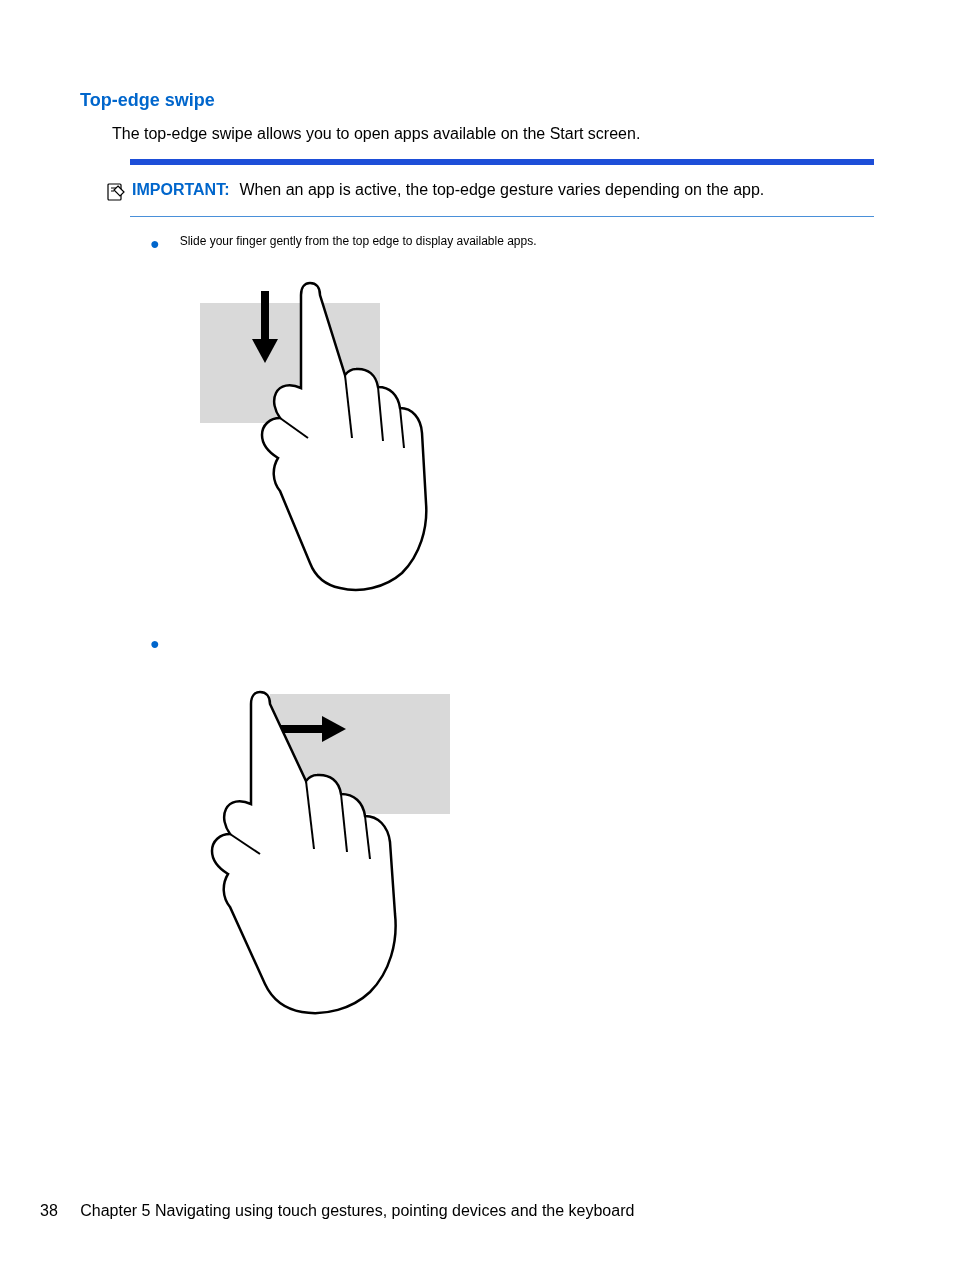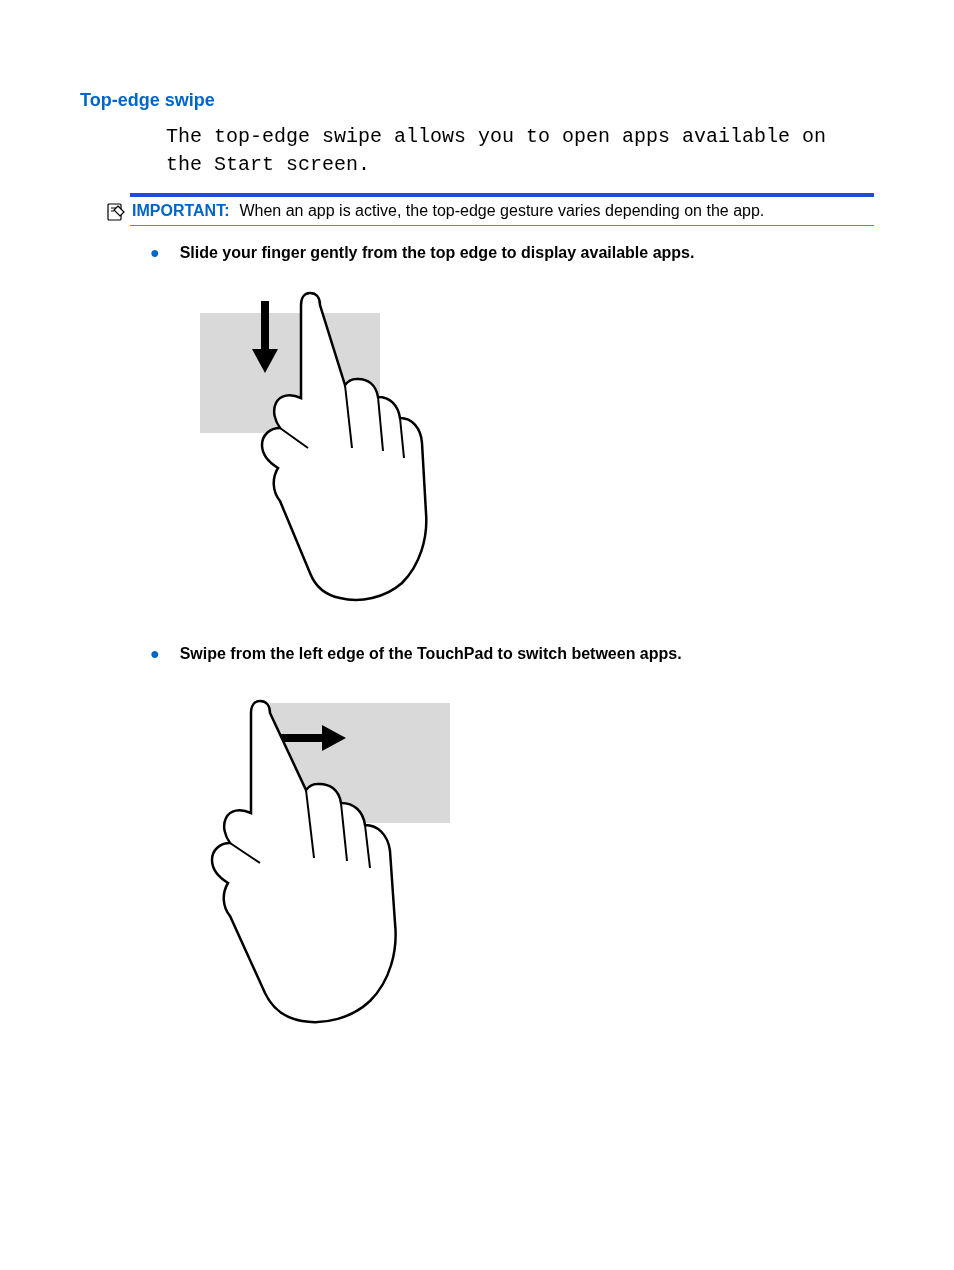--- a/index.html
+++ b/index.html
@@ -1,33 +1,33 @@
 <!DOCTYPE html>
 <html><head>
   <meta charset="utf-8">
   <style>
     * { box-sizing: border-box; margin: 0; padding: 0; }
     html, body { width: 954px; height: 1270px; background: #fff; font-family: Arial, Helvetica, sans-serif; color: #000; }
     .page { position: relative; width: 954px; height: 1270px; padding: 90px 80px 60px 80px; border-radius: 7px; }
     .section-heading { color: #0066cc; font-weight: bold; font-size: 18px; margin-bottom: 12px; }
-    .body-text { font-size: 20px; margin: 0 0 14px 86px; line-height: 1.4; font-family: Liberation Mono, monospace; }
+    .body-text { font-size: 16px; margin: 0 0 14px 32px; line-height: 1.4; }
     .note-box {
       margin: 0 0 16px 50px;
-      border-top: 4px solid #1d4ed8;
+      border-top: 6px solid #1d4ed8;
       border-bottom: 1px solid #4a90d9;
-      padding: 3px 0;
+      padding: 14px 0;
       display: flex;
       align-items: flex-end;
     }
     .note-icon { width: 20px; height: 20px; margin-right: 6px; flex-shrink: 0; margin-left: -24px; }
     .note-label { color: #0066cc; font-weight: bold; font-size: 16px; margin-right: 10px; }
     .note-text { font-size: 16px; line-height: 1.4; }
     .bullet-item { display: flex; align-items: flex-start; margin: 0 0 18px 70px; }
     .bullet-dot { color: #0066cc; font-size: 16px; margin-right: 20px; line-height: 1.4; }
-    .bullet-text { font-size: 16px; line-height: 1.4; font-weight: bold; }
+    .bullet-text { font-size: 12px; line-height: 1.4; }
     .illustration { margin: 12px 0 40px 100px; }
     .footer { position: absolute; left: 40px; bottom: 50px; font-size: 16px; }
     .footer-page { margin-right: 18px; }
     svg { display: block; }
   </style>
 </head>
 <body>
 
 <div class="page">
 
@@ -86,21 +86,20 @@
       <path d="M198 114 L203 168" fill="none" stroke="#000" stroke-width="2"></path>
       <path d="M220 135 L224 175" fill="none" stroke="#000" stroke-width="2"></path>
       <path d="M100 145 L128 165" fill="none" stroke="#000" stroke-width="2"></path>
     </svg>
   </div>
 
 
 
   <div class="bullet-item">
     <span class="bullet-dot">●</span>
-    <span class="bullet-text">Swipe from the left edge of the TouchPad to switch between apps.</span>
   </div>
 
   <div class="illustration">
     <svg width="300" height="350" viewBox="0 0 300 350">
 
       <rect x="90" y="20" width="180" height="120" fill="#d9d9d9"></rect>
 
       <line x1="95" y1="55" x2="150" y2="55" stroke="#000" stroke-width="8"></line>
       <polygon points="166,55 142,42 142,68" fill="#000"></polygon>
 
@@ -124,14 +123,18 @@
                L90 30
                C90 22 86 18 80 18 Z" fill="#fff" stroke="#000" stroke-width="2.5"></path>
 
       <path d="M126 107 L134 175" fill="none" stroke="#000" stroke-width="2"></path>
       <path d="M161 120 L167 178" fill="none" stroke="#000" stroke-width="2"></path>
       <path d="M185 142 L190 185" fill="none" stroke="#000" stroke-width="2"></path>
       <path d="M50 160 L80 180" fill="none" stroke="#000" stroke-width="2"></path>
     </svg>
   </div>
 
+  <div class="footer">
+    <span class="footer-page">38</span>
+    <span>Chapter 5   Navigating using touch gestures, pointing devices and the keyboard</span>
+  </div>
 
 </div>
 
 </body></html>

